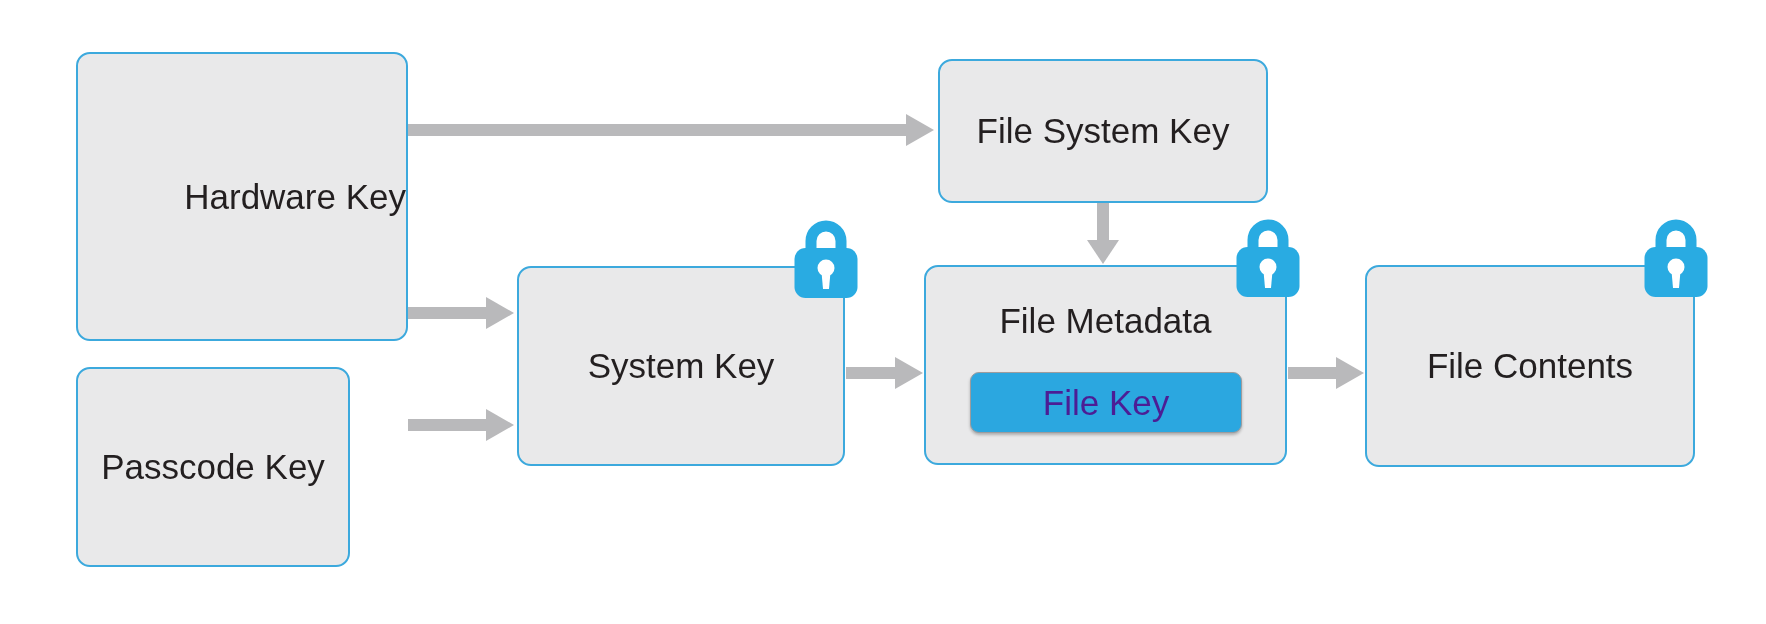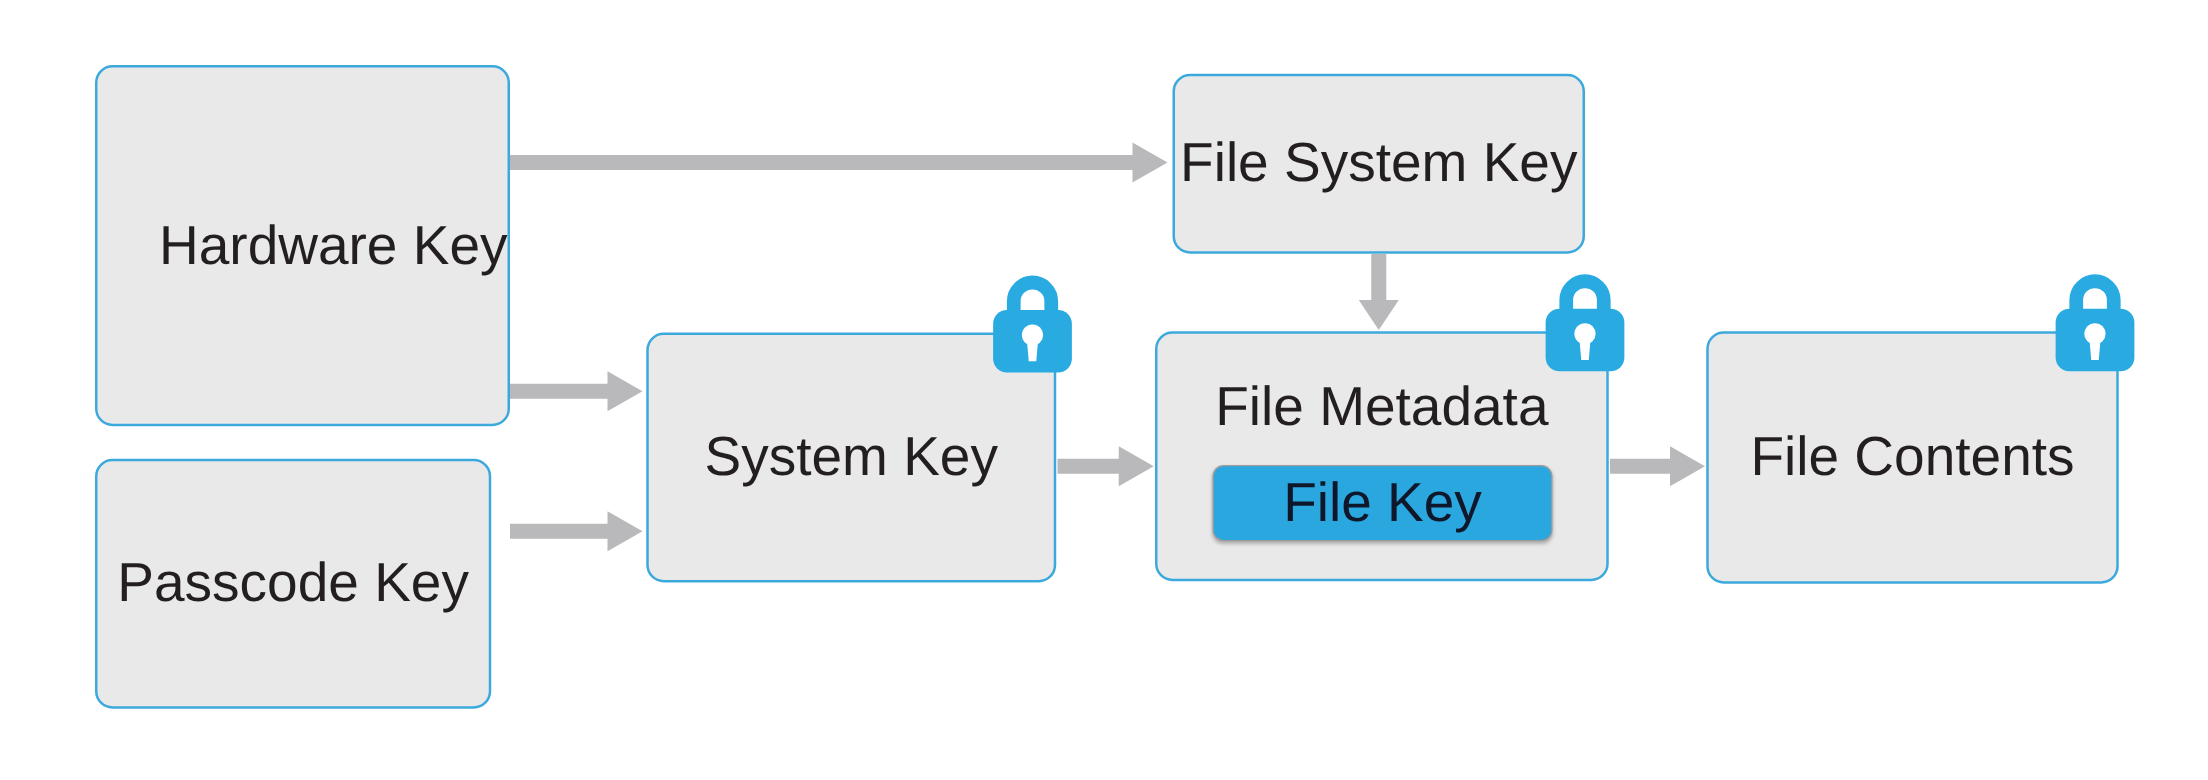--- a/index.html
+++ b/index.html
@@ -19,27 +19,27 @@
     position: absolute;
     background: #e9e9ea;
     border: 2px solid #3ca9dd;
     border-radius: 14px;
     box-sizing: border-box;
     display: flex;
     align-items: center;
     justify-content: center;
   }
   .node-label {
-    font-size: 44px;
+    font-size: 35px;
     color: #231f20;
     white-space: nowrap;
   }
   
   .n-hardware  { left: 76px;   top: 52px;  width: 332px; height: 289px; justify-content: flex-end; }
-  .n-passcode  { left: 76px;   top: 367px; width: 317px; height: 200px; }
+  .n-passcode  { left: 76px;   top: 367px; width: 274px; height: 200px; }
   .n-class     { left: 517px;  top: 266px; width: 328px; height: 200px; }
   .n-fsk       { left: 938px;  top: 59px;  width: 330px; height: 144px; }
   .n-metadata  { left: 924px;  top: 265px; width: 363px; height: 200px; display: block; }
   .n-contents  { left: 1365px; top: 265px; width: 330px; height: 202px; }
 
   .metadata-label {
     position: absolute;
     top: 34px; left: 0; right: 0;
     text-align: center;
   }
@@ -49,21 +49,21 @@
     width: 272px; height: 61px;
     background: #2ba7e0;
     border: 1px solid #9c9c9e;
     border-radius: 9px;
     box-sizing: border-box;
     box-shadow: 0 2px 3px rgba(0,0,0,0.25);
     display: flex;
     align-items: center;
     justify-content: center;
   }
-  .file-key-btn .node-label { color: #0f172a; }
+  .file-key-btn .node-label { color: #4c1d95; }
 
   
   .lock {
     position: absolute;
     top: -56px;
     right: -15px;
     width: 64px;
     height: 88px;
   }
 

